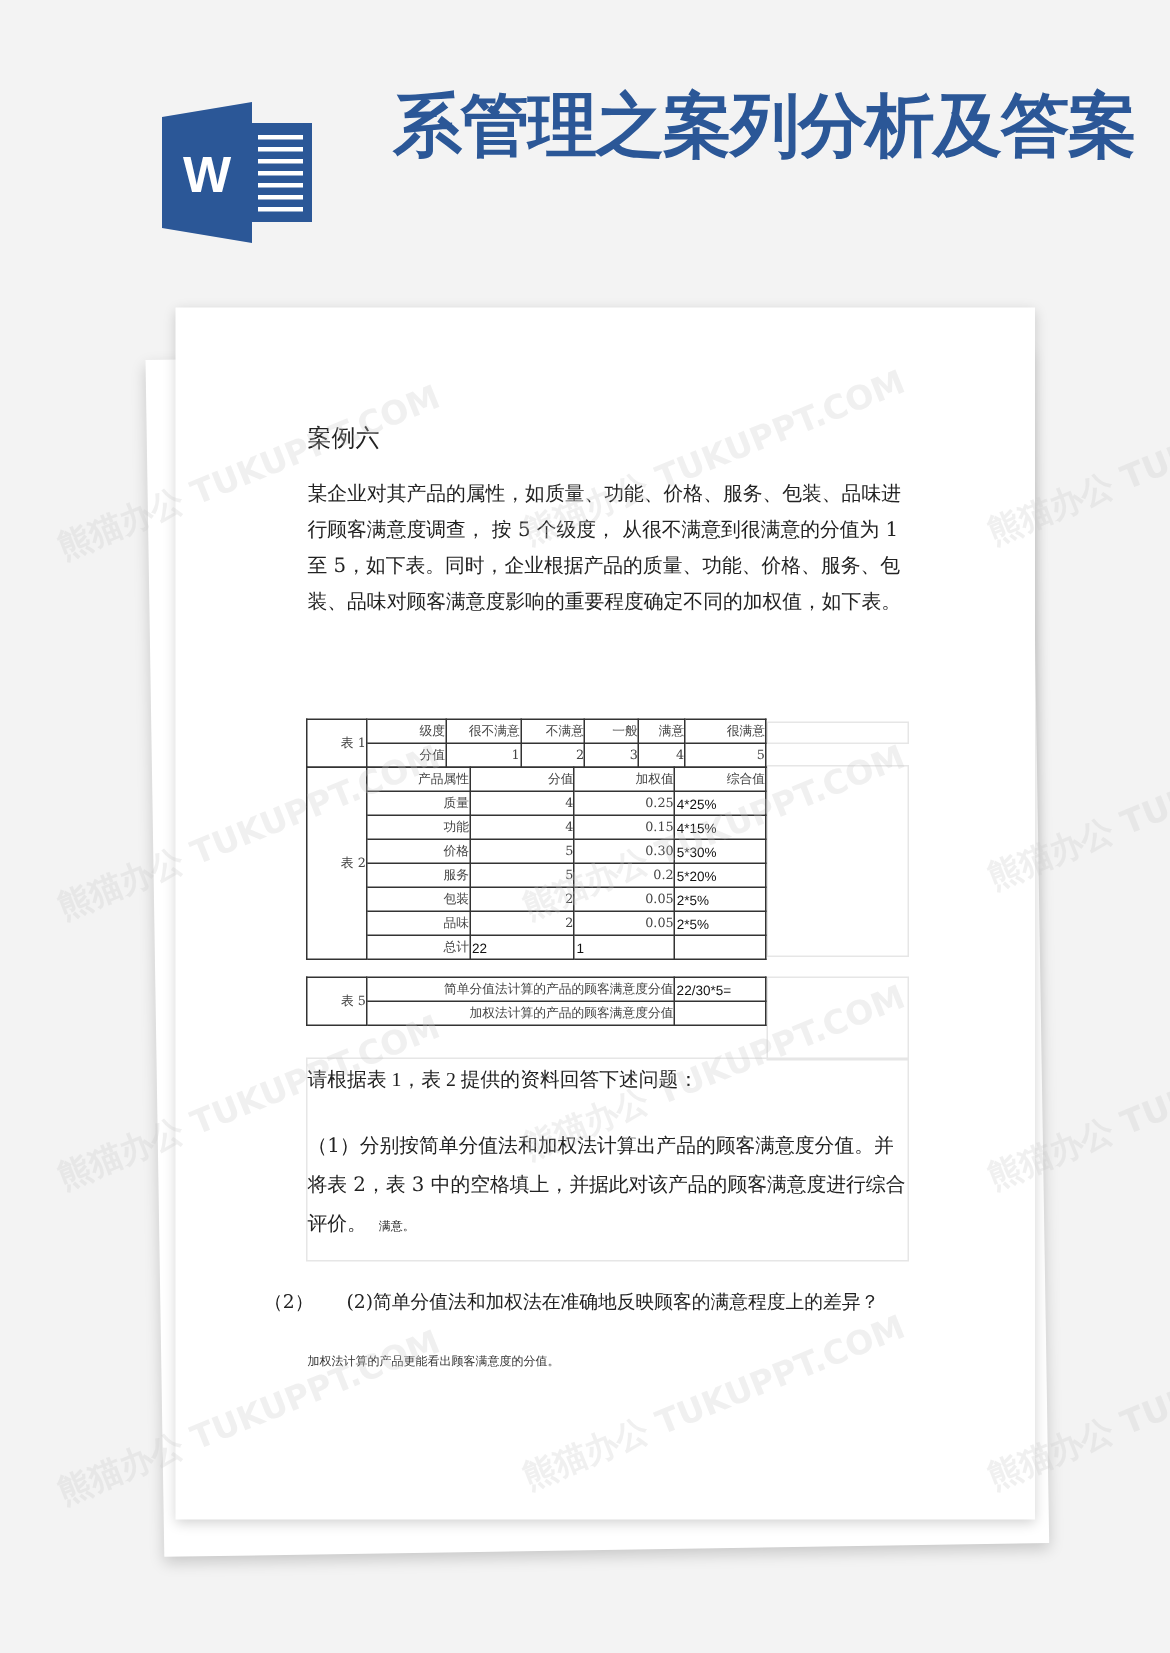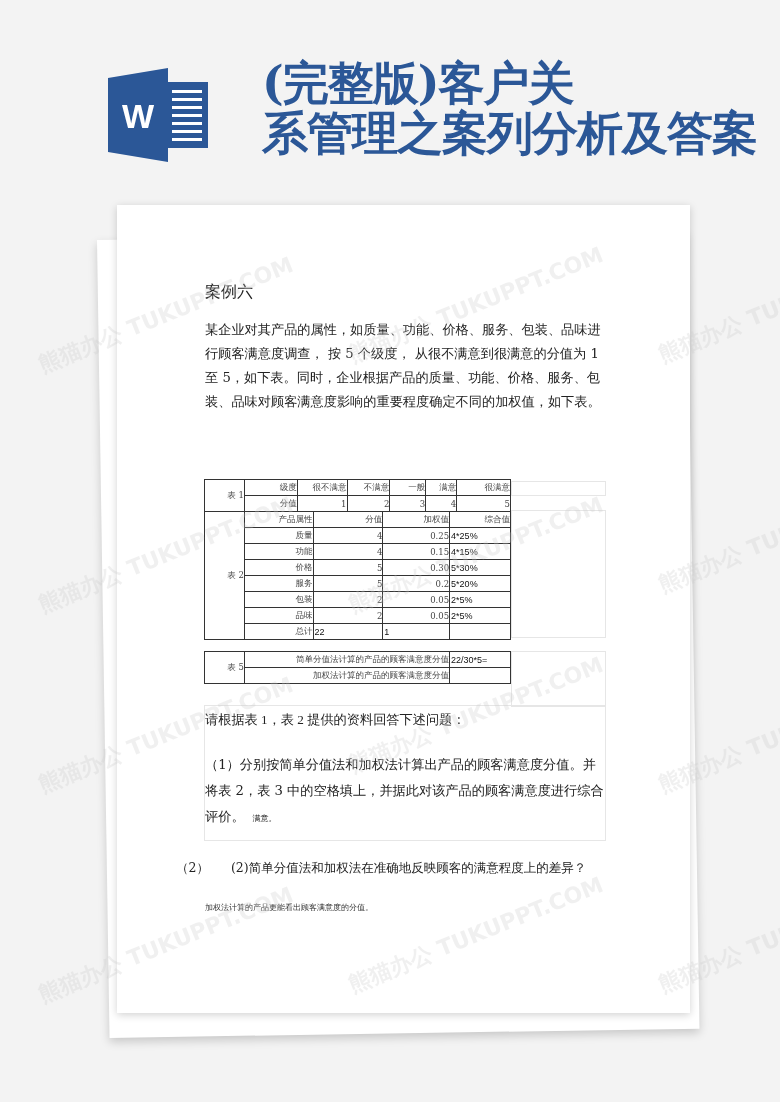--- a/index.html
+++ b/index.html
@@ -70,21 +70,20 @@
       <rect x="64" y="38" width="30" height="3"></rect>
       <rect x="64" y="46" width="30" height="3"></rect>
       <rect x="64" y="54" width="30" height="3"></rect>
       <rect x="64" y="62" width="30" height="3"></rect>
       <rect x="64" y="70" width="30" height="3"></rect>
     </g>
     <polygon points="0,10 60,0 60,94 0,84" fill="#2b5797"></polygon>
     <text x="30" y="60" fill="#ffffff" font-family="Liberation Sans, sans-serif" font-weight="bold" font-size="34" text-anchor="middle">W</text>
   </svg>
   <div class="title">
-    <span class="l1">(完整版)客户关</span>
     <span class="l2">系管理之案列分析及答案</span>
   </div>
 </div>
 
 <div class="sheet-back"></div>
 <div class="sheet"></div>
 
 <div class="ghost" style="left:511px;top:481px;width:93px;height:13px;"></div>
 <div class="ghost" style="left:511px;top:510px;width:93px;height:126px;"></div>
 <div class="ghost" style="left:511px;top:651px;width:93px;height:54px;"></div>

